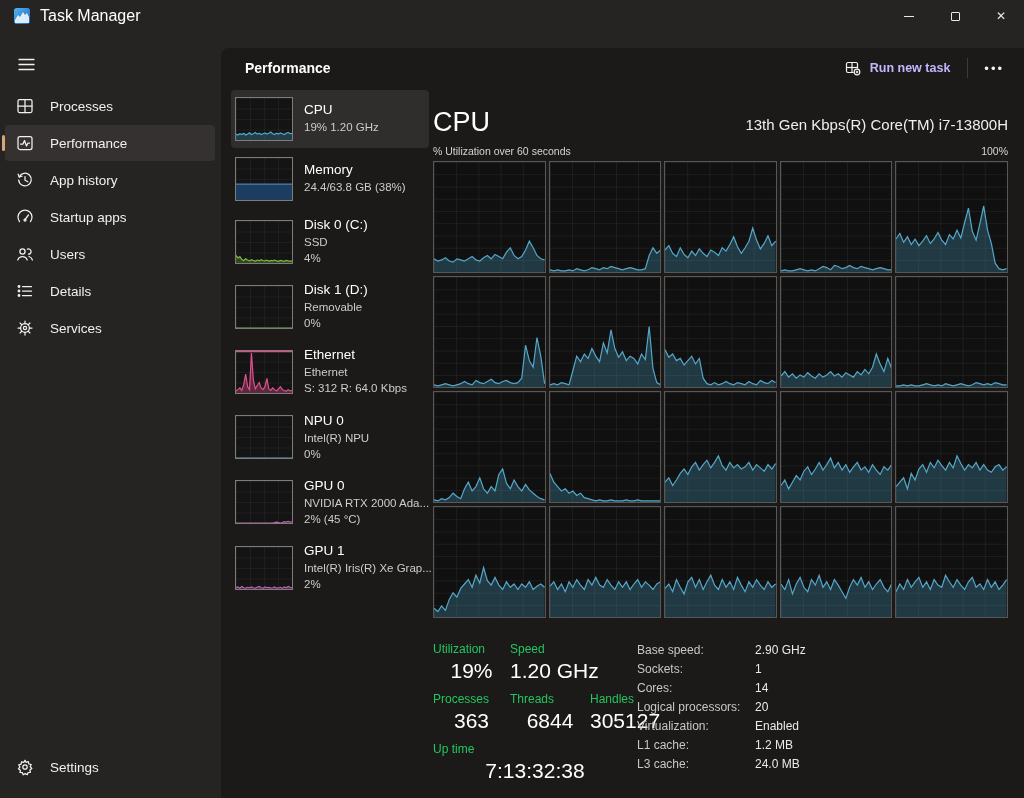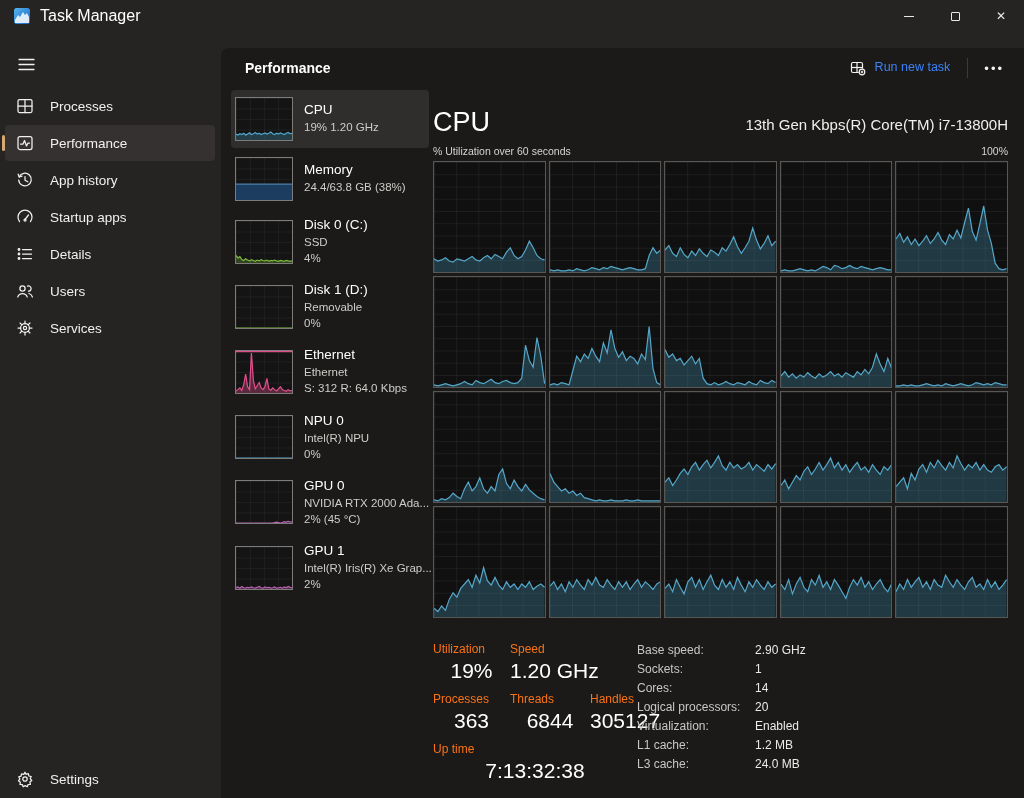--- a/index.html
+++ b/index.html
@@ -25,29 +25,29 @@
                justify-content:center; border-radius:4px; }
   .nav-item { position:relative; height:36px; margin:1px 6px 1px 5px; border-radius:4px;
               display:flex; align-items:center; gap:16px; padding-left:11px;
               font-size:13.5px; color:#f1f0ef; }
   .nav-item.selected { background:#343130; }
   .nav-item.selected::before { content:""; position:absolute; left:-3px; top:50%; transform:translateY(-50%);
               width:3px; height:16px; border-radius:2px; background:var(--accent); }
   .nav-icon { width:18px; height:18px; flex:none; display:flex; }
   .nav-icon svg { width:100%; height:100%; stroke:#f2f1f0; fill:none; stroke-width:1.25;
                   stroke-linecap:round; stroke-linejoin:round; }
-  .settings-item { position:absolute; bottom:0; left:0; right:0; }
+  .settings-item { position:absolute; bottom:12px; left:0; right:0; }
   
   .card { position:absolute; left:221px; top:48px; right:0; bottom:0;
           background:#1b1a19; border-top-left-radius:8px; }
   .card-header { height:36px; display:flex; align-items:center; padding:0 14px 0 24px; position:relative; margin-top:2px;}
   .card-title { font-size:14px; font-weight:bold; color:#fff; }
   .header-actions { position:absolute; right:10px; top:0; height:36px; display:flex; align-items:center; gap:6px; }
-  .run-task { display:flex; gap:9px; padding:6px 11px; border-radius:4px;
-              font-size:12.5px; color:#3b82f6; }
+  .run-task { display:flex; align-items:center; gap:9px; padding:6px 11px; border-radius:4px;
+              font-size:12.5px; color:#c4b5fd;font-weight:bold; }
   .run-task svg { width:16px; height:16px; stroke:#f2f2f2; fill:none; stroke-width:1.2; }
   .vdivider { width:1px; height:20px; background:#3d3b3a; }
   .more-btn { padding:4px 10px; font-size:13px; letter-spacing:2px; color:#f2f2f2; border-radius:4px; }
   
   .perf-list { position:absolute; left:10px; top:42px; width:198px; }
   .perf-item { display:flex; gap:11px; padding:7px 6px 7px 4px; border-radius:4px; margin-bottom:2px;
                align-items:center; }
   .perf-item.selected { background:#2f2e2d; }
   .thumb { width:58px; height:44px; flex:none; border:1px solid #7e7c7a; background:#151414;
            position:relative; overflow:hidden;
@@ -70,21 +70,21 @@
   .core-cell { border:1px solid #585756; background-color:#111010; position:relative; overflow:hidden;
                background-image:linear-gradient(to right, rgba(255,255,255,0.055) 1px, transparent 1px),
                                 linear-gradient(to bottom, rgba(255,255,255,0.055) 1px, transparent 1px);
                background-size:20% 11.15%; }
   .core-cell svg { position:absolute; inset:0; width:100%; height:100%; }
   
   .stats { display:flex; margin-top:24px; }
   .stats-left { width:204px; flex:none; }
   .stat-row { display:grid; grid-template-columns:77px 80px auto; margin-bottom:9px; }
   .stat-row.single { grid-template-columns:auto; }
-  .stat-label { font-size:12px; color:#f97316; margin-bottom:3px; }
+  .stat-label { font-size:12px; color:#22c55e; margin-bottom:3px; }
   .stat-value { font-size:21px; color:#fff; font-weight:400; white-space:nowrap;text-align:center; }
   .details { flex:1; padding-top:1px; }
   .detail-row { display:flex; margin-bottom:5px; }
   .detail-label { width:118px; flex:none; font-size:12px; color:#c9c7c4; }
   .detail-value { font-size:12px; color:#eceae8; }
 </style>
 </head>
 <body style="--accent: #d8a772;">
 
 <div class="titlebar">
@@ -160,40 +160,40 @@
           <path d="M3.5 13.5 A7 7 0 1 1 14.5 13.5"></path>
           <line x1="9" y1="11.5" x2="12.5" y2="7"></line>
           <circle cx="9" cy="12" r="1"></circle>
         </svg>
     </span>
     <span class="nav-label">Startup apps</span>
   </div>
   <div class="nav-item">
     <span class="nav-icon">
       <svg viewBox="0 0 18 18">
+          <circle cx="6.5" cy="6.5" r="2.6"></circle>
+          <path d="M1.8 15 A5 5 0 0 1 11.2 15"></path>
+          <path d="M11.5 4.2 A2.6 2.6 0 1 1 12.5 9.2"></path>
+          <path d="M13 11.5 A5 5 0 0 1 16.4 15"></path>
+        </svg>
+    </span>
+    <span class="nav-label">Users</span>
+  </div>
+  <div class="nav-item">
+    <span class="nav-icon">
+      <svg viewBox="0 0 18 18">
           <circle cx="3" cy="4.5" r="0.8" fill="#f2f1f0"></circle>
           <circle cx="3" cy="9" r="0.8" fill="#f2f1f0"></circle>
           <circle cx="3" cy="13.5" r="0.8" fill="#f2f1f0"></circle>
           <line x1="6.5" y1="4.5" x2="15.5" y2="4.5"></line>
           <line x1="6.5" y1="9" x2="15.5" y2="9"></line>
           <line x1="6.5" y1="13.5" x2="15.5" y2="13.5"></line>
         </svg>
     </span>
     <span class="nav-label">Details</span>
-  </div>
-  <div class="nav-item">
-    <span class="nav-icon">
-      <svg viewBox="0 0 18 18">
-          <circle cx="6.5" cy="6.5" r="2.6"></circle>
-          <path d="M1.8 15 A5 5 0 0 1 11.2 15"></path>
-          <path d="M11.5 4.2 A2.6 2.6 0 1 1 12.5 9.2"></path>
-          <path d="M13 11.5 A5 5 0 0 1 16.4 15"></path>
-        </svg>
-    </span>
-    <span class="nav-label">Users</span>
   </div>
   <div class="nav-item">
     <span class="nav-icon">
       <svg viewBox="0 0 18 18">
           <circle cx="9" cy="9" r="4.4"></circle>
           <circle cx="9" cy="9" r="1.6"></circle>
           <g>
             <line x1="9" y1="2" x2="9" y2="4.6"></line>
             <line x1="9" y1="13.4" x2="9" y2="16"></line>
             <line x1="2" y1="9" x2="4.6" y2="9"></line>

